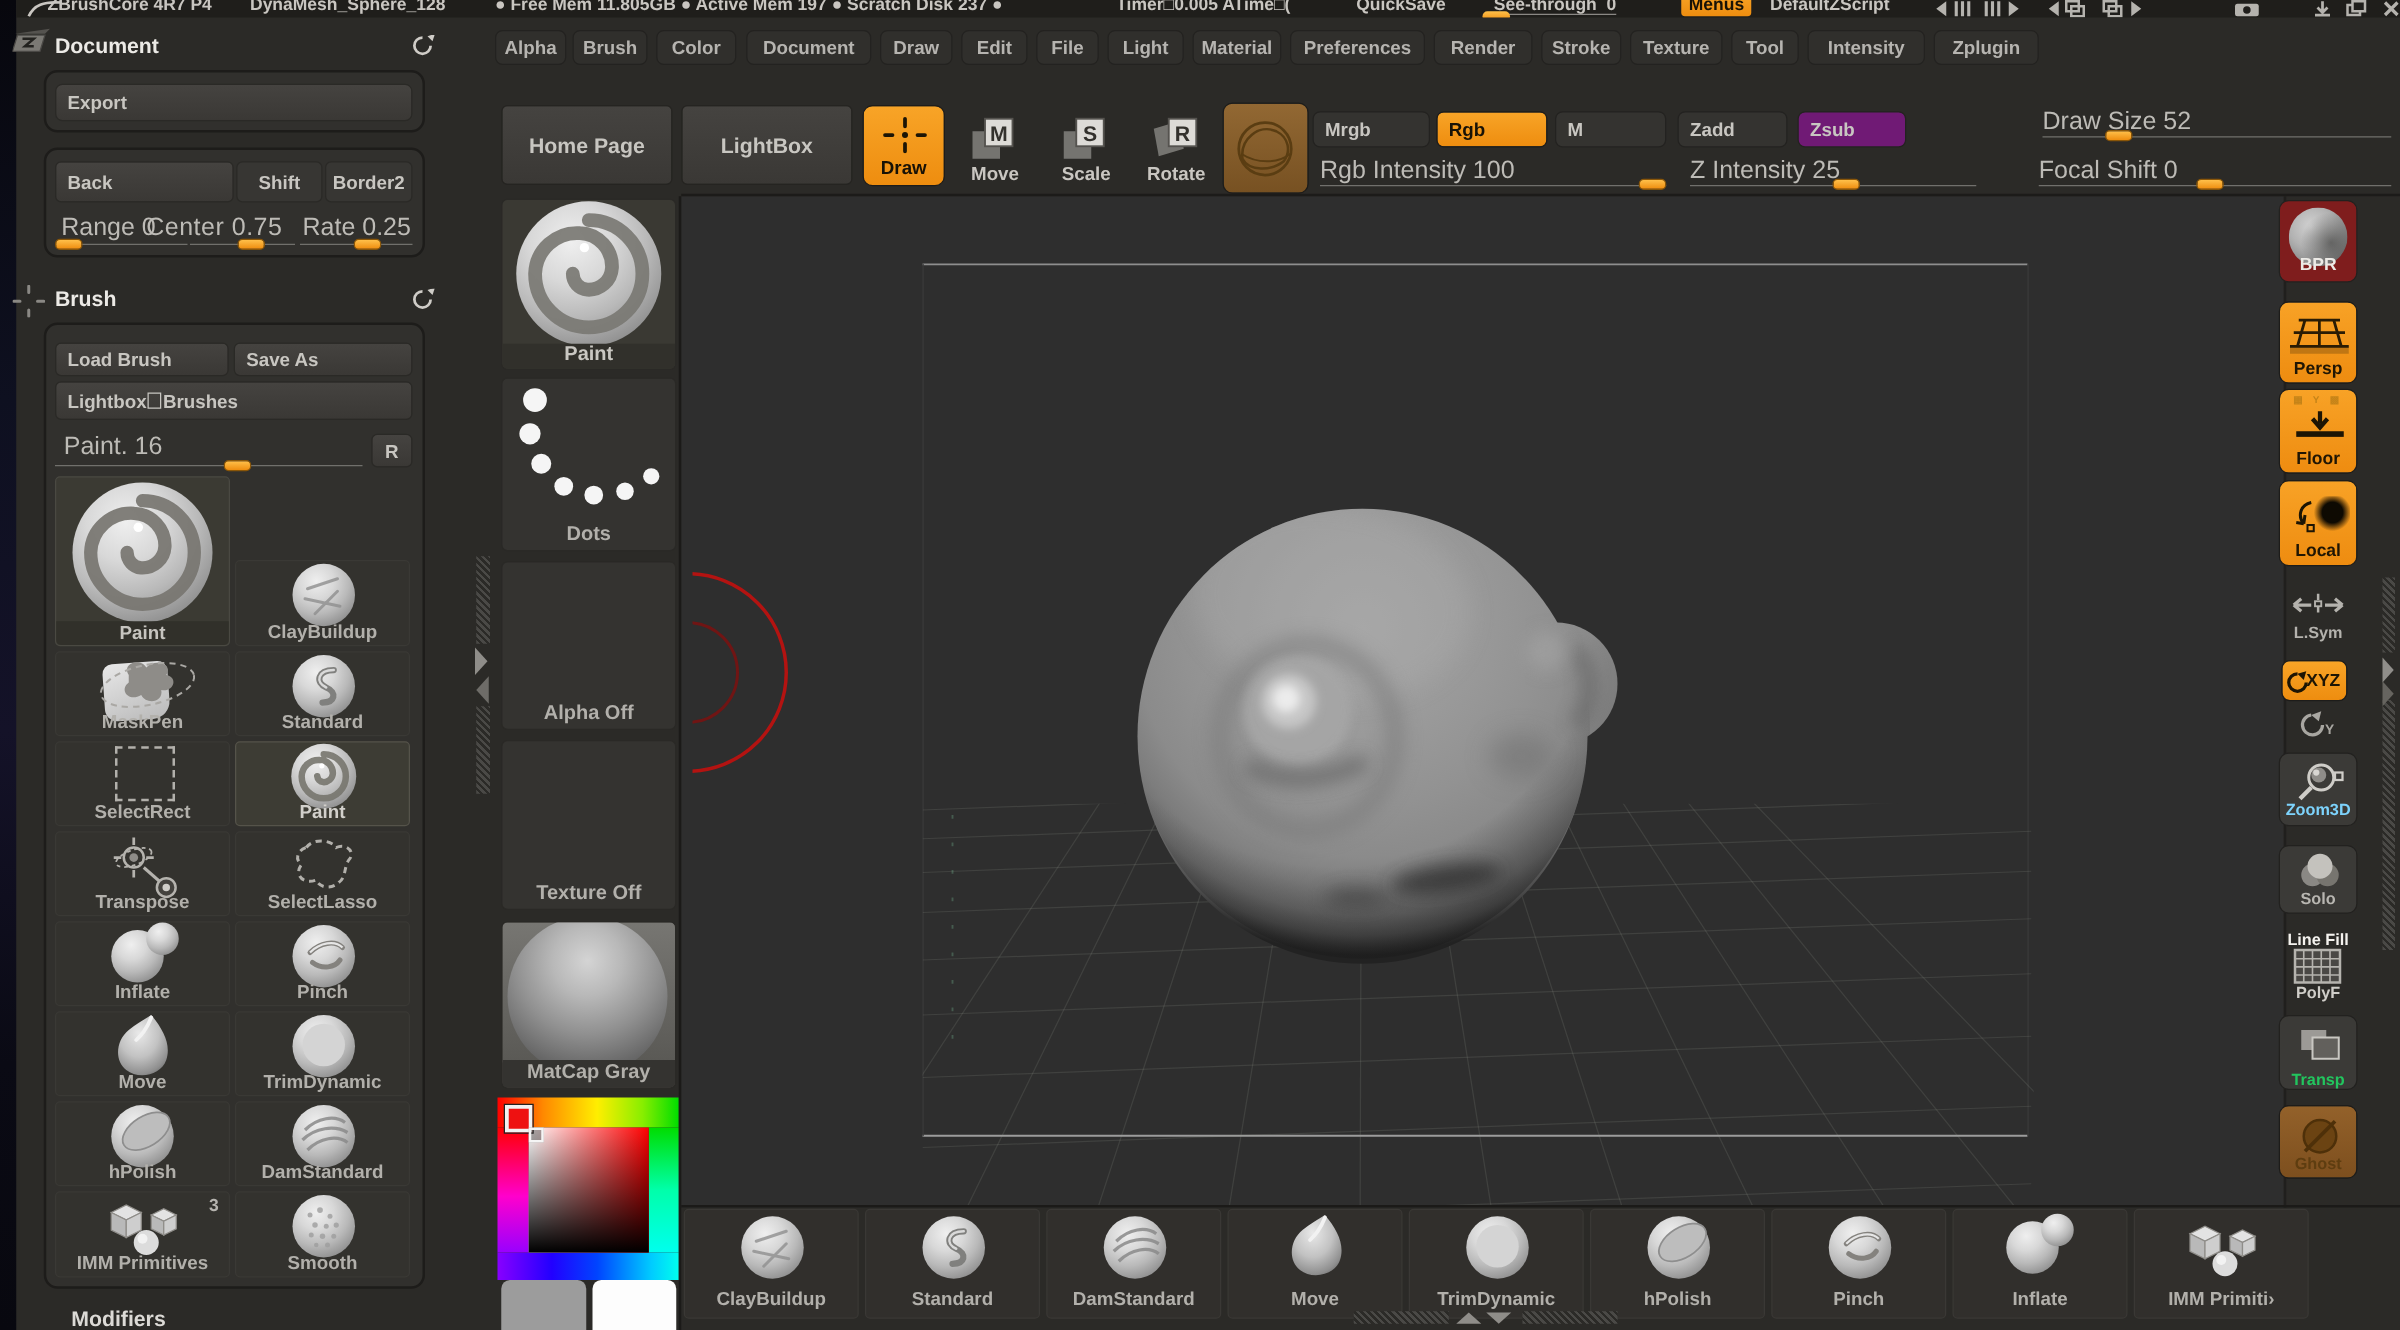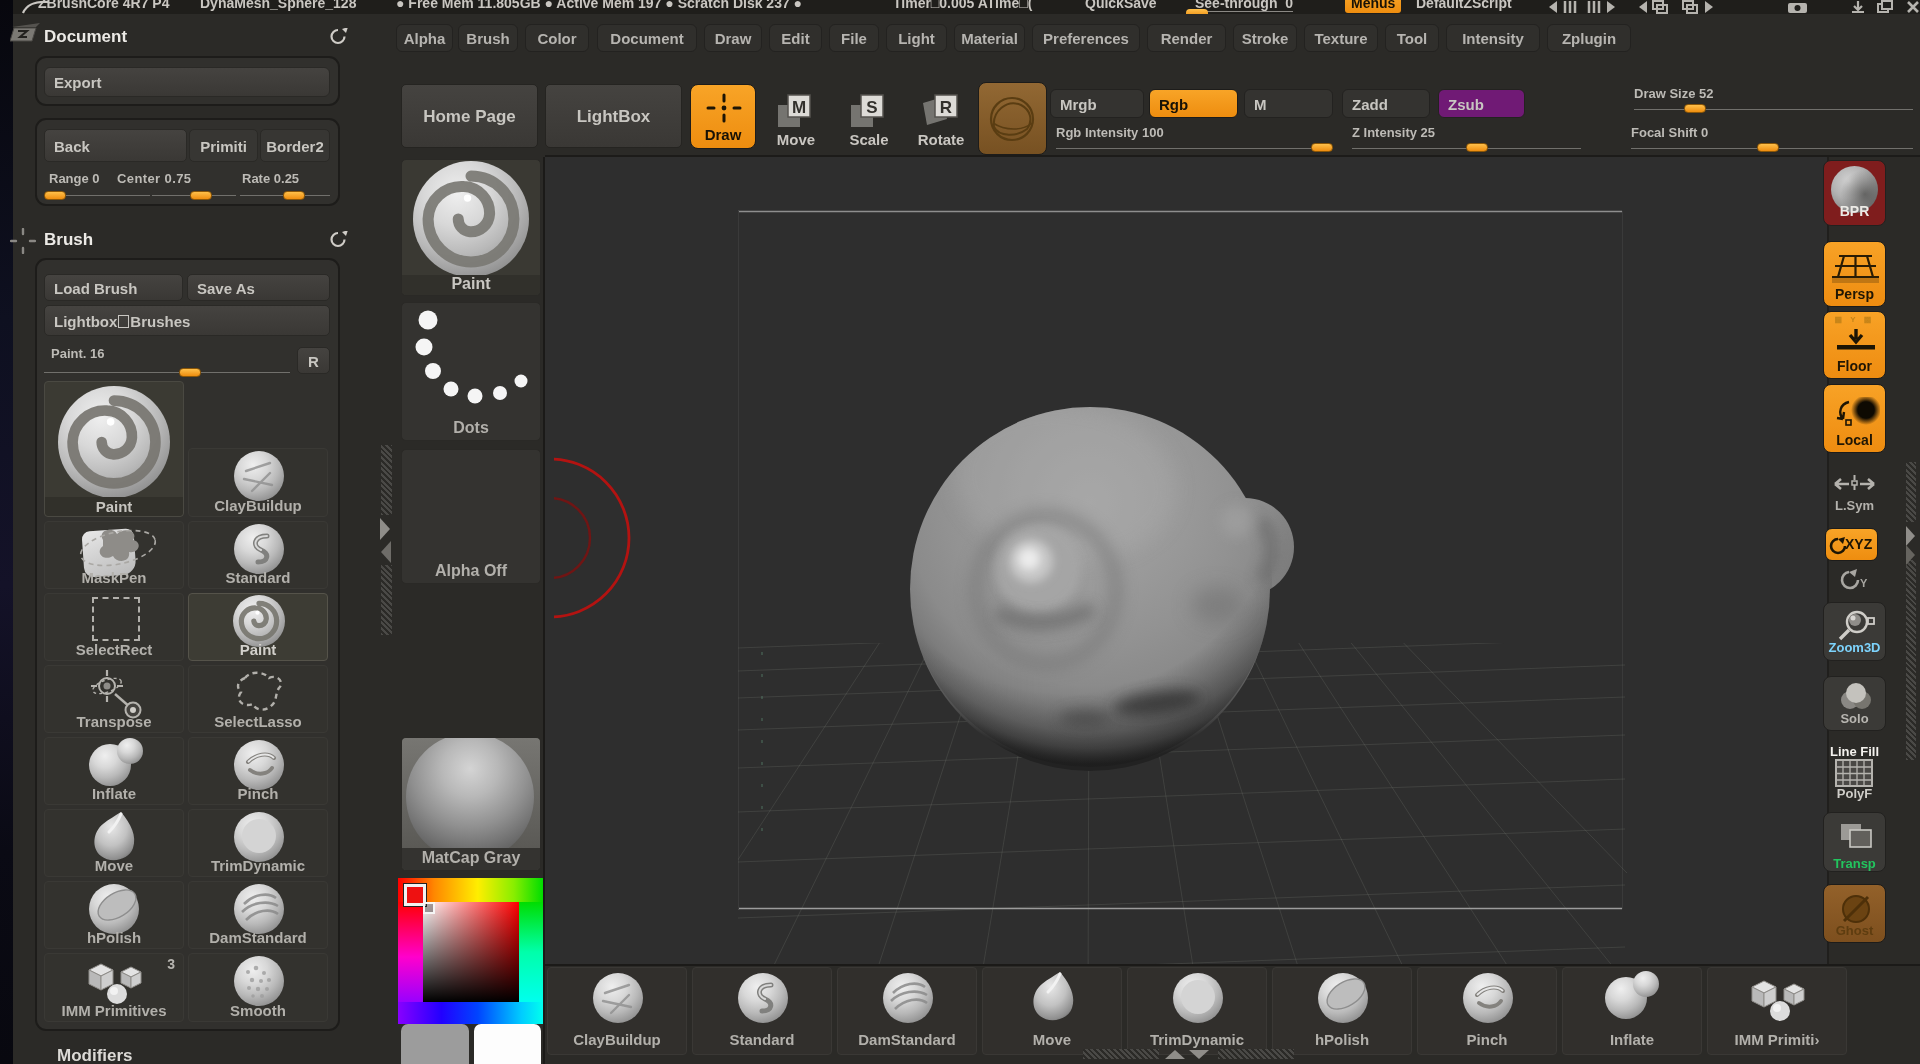--- a/index.html
+++ b/index.html
@@ -4,21 +4,21 @@
 <style>
 html,body{margin:0;padding:0;background:#0b0a10;font-family:"Liberation Sans",sans-serif;}
 #root{position:relative;width:1920px;height:1064px;overflow:hidden;background:#2b2a27;}
 .a{position:absolute;}
 .mbtn{position:absolute;top:24px;height:28px;line-height:28px;background:#302f2c;border:1px solid #232220;border-radius:6px;color:#b6b4b0;font-weight:bold;font-size:15px;text-align:center;box-sizing:border-box;}
 .btn{background:linear-gradient(#454340,#3a3835);border-radius:5px;color:#c8c6c1;font-weight:bold;font-size:15px;box-sizing:border-box;}
 .grp{border:2px solid #1d1c1a;border-radius:11px;background:#31302d;box-sizing:border-box;}
 .obtn{background:linear-gradient(#f8a427,#ee8d0f);border:1px solid #1d1c1a;border-radius:6px;color:#181206;font-weight:bold;box-sizing:border-box;}
 .track{position:absolute;height:1px;background:#71706c;}
 .knob{position:absolute;width:22px;height:9px;border-radius:4px;background:linear-gradient(#ffc04a,#ee8d0f);border:1px solid #8a5608;box-sizing:border-box;}
-.lbl{position:absolute;color:#bdbbb6;font-weight:bold;font-size:13px;white-space:nowrap;}
+.lbl{position:absolute;color:#bdbbb6;font-weight:normal;font-size:20px;white-space:nowrap;}
 .cell{position:absolute;background:#33322e;border:1px solid #3a3935;border-radius:4px;box-sizing:border-box;}
 .clab{position:absolute;left:0;right:0;bottom:2px;text-align:center;color:#b2b0ab;font-weight:bold;font-size:15px;}
 .orb{position:absolute;border-radius:50%;background:radial-gradient(circle at 38% 28%,#efefef,#d8d8d8 30%,#b9b9b9 55%,#939393 78%,#636363 95%);}
 .tcell{position:absolute;top:967px;height:88px;width:140px;background:#312f2c;border:1px solid #3a3835;border-radius:4px;box-sizing:border-box;}
 .hatch{position:absolute;background:repeating-linear-gradient(45deg,#4a4946 0 2px,#2b2a27 2px 4px);}
 .rsbtn{position:absolute;left:1823px;width:63px;background:#383734;border:1px solid #22211f;border-radius:8px;box-sizing:border-box;}
 .rsorange{position:absolute;left:1823px;width:63px;background:linear-gradient(#f8a226,#ee8c10);border:1px solid #1d1c1a;border-radius:8px;box-sizing:border-box;}
 .rslab{position:absolute;left:0;right:0;text-align:center;font-size:12px;font-weight:bold;}
 </style>
 </head>
@@ -162,21 +162,21 @@
     </svg>
 <div class="a" style="left:44px;top:27px;color:#eceae6;font-weight:bold;font-size:17px">Document</div>
 <svg class="a" style="left:329px;top:28px" width="19" height="17" viewBox="0 0 19 17">
       <path d="M15.5 8.5 A6.5 6.5 0 1 1 9 2" fill="none" stroke="#cfccc7" stroke-width="2.2"></path>
       <path d="M9 2 L15 0 L13 6 Z" fill="#cfccc7" transform="translate(4,-1)"></path>
     </svg>
 <div class="a grp" style="left:35px;top:56px;width:305px;height:50px"></div>
 <div class="a btn" style="left:44px;top:67px;width:286px;height:30px;line-height:30px;padding-left:9px;border:1px solid #2a2926;border-radius:6px">Export</div>
 <div class="a grp" style="left:35px;top:118px;width:305px;height:88px"></div>
 <div class="a btn" style="left:44px;top:129px;width:143px;height:33px;line-height:33px;padding-left:9px;border:1px solid #2a2926">Back</div>
-<div class="a btn" style="left:189px;top:129px;width:69px;height:33px;line-height:33px;text-align:center;background:#373633;border:1px solid #2a2926">Primiti</div>
+<div class="a btn" style="left:189px;top:129px;width:69px;height:33px;line-height:33px;text-align:center;background:#373633;border:1px solid #2a2926">Shift</div>
 <div class="a btn" style="left:260px;top:129px;width:70px;height:33px;line-height:33px;text-align:center;background:#373633;border:1px solid #2a2926">Border2</div>
 <div class="lbl" style="left:49px;top:171px">Range 0</div>
 <div class="lbl" style="left:117px;top:171px;letter-spacing:0.4px">Center 0.75</div>
 <div class="lbl" style="left:242px;top:171px">Rate 0.25</div>
 <div class="track" style="left:44px;top:195px;width:106px"></div>
 <div class="track" style="left:152px;top:195px;width:84px"></div>
 <div class="track" style="left:240px;top:195px;width:90px"></div>
 <div class="knob" style="left:44px;top:191px"></div>
 <div class="knob" style="left:190px;top:191px"></div>
 <div class="knob" style="left:283px;top:191px"></div>
@@ -388,20 +388,23 @@
       <circle cx="49" cy="86" r="7.5"></circle>
       <circle cx="73" cy="93" r="7.5"></circle>
       <circle cx="98" cy="90" r="7"></circle>
       <circle cx="119" cy="78" r="6.5"></circle>
     </g>
   </svg>
   <div class="clab" style="bottom:3px;font-size:16px">Dots</div>
 </div>
 <div class="a" style="left:401px;top:449px;width:140px;height:135px;background:#343330;border:1px solid #2a2926;border-radius:5px;box-sizing:border-box">
   <div class="clab" style="bottom:3px;font-size:16px">Alpha Off</div>
+</div>
+<div class="a" style="left:401px;top:592px;width:140px;height:136px;background:#343330;border:1px solid #2a2926;border-radius:5px;box-sizing:border-box">
+  <div class="clab" style="bottom:3px;font-size:16px">Texture Off</div>
 </div>
 <div class="a" style="left:401px;top:737px;width:140px;height:134px;background:#45443f;border:1px solid #2a2926;border-radius:5px;box-sizing:border-box;overflow:hidden">
   <div class="a" style="left:0;top:0;width:138px;height:112px;background:linear-gradient(#777672,#5a5955)"></div>
   <div class="a" style="left:4px;top:-5px;width:128px;height:128px;border-radius:50%;background:radial-gradient(circle at 50% 28%,#d4d4d4,#b8b8b8 25%,#909090 52%,#686868 76%,#4d4d4d 95%)"></div>
   <div class="a" style="left:0;right:0;bottom:0;height:22px;background:#343330"></div>
   <div class="clab" style="bottom:3px;font-size:16px">MatCap Gray</div>
 </div>
 
 <div class="a" style="left:398px;top:878px;width:145px;height:146px">
   <div class="a" style="left:0;top:0;width:145px;height:24px;background:linear-gradient(90deg,#ff0000,#ff8800 25%,#ffee00 55%,#88ee00 80%,#00dd00)"></div>

